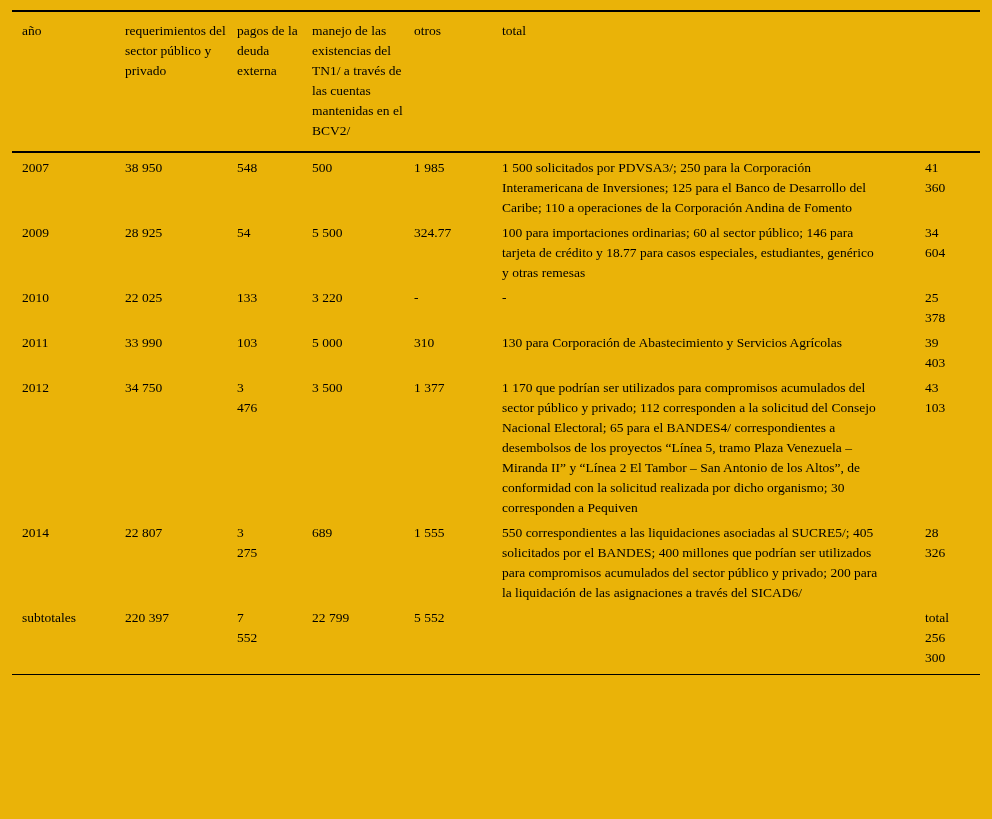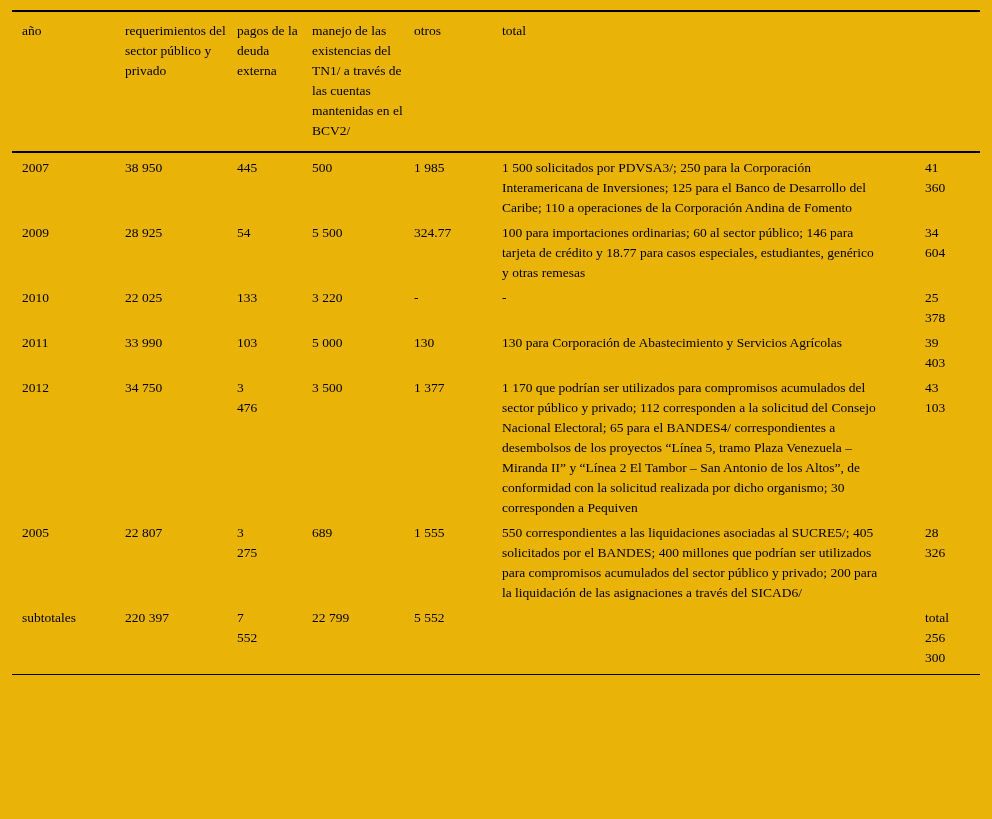--- a/index.html
+++ b/index.html
@@ -74,21 +74,21 @@
         <th>manejo de las existencias del TN1/ a través de las cuentas mantenidas en el BCV2/</th>
         <th>otros</th>
         <th class="head-detalle">total</th>
         <th></th>
       </tr>
     </thead>
     <tbody>
       <tr>
         <td class="first-col">2007</td>
         <td>38 950</td>
-        <td>445</td>
+        <td>548</td>
         <td>500</td>
         <td>1 985</td>
         <td class="cell-detalle">1 500 solicitados por PDVSA3/; 250 para la Corporación Interamericana de Inversiones; 125 para el Banco de Desarrollo del Caribe; 110 a operaciones de la Corporación Andina de Fomento</td>
         <td>41
 360</td>
       </tr>
       <tr>
         <td class="first-col">2009</td>
         <td>28 925</td>
         <td>54</td>
@@ -106,38 +106,38 @@
         <td>-</td>
         <td class="cell-detalle">-</td>
         <td>25
 378</td>
       </tr>
       <tr>
         <td class="first-col">2011</td>
         <td>33 990</td>
         <td>103</td>
         <td>5 000</td>
-        <td>130</td>
+        <td>310</td>
         <td class="cell-detalle">130 para Corporación de Abastecimiento y Servicios Agrícolas</td>
         <td>39
 403</td>
       </tr>
       <tr>
         <td class="first-col">2012</td>
         <td>34 750</td>
         <td>3
 476</td>
         <td>3 500</td>
         <td>1 377</td>
         <td class="cell-detalle">1 170 que podrían ser utilizados para compromisos acumulados del sector público y privado; 112 corresponden a la solicitud del Consejo Nacional Electoral; 65 para el BANDES4/ correspondientes a desembolsos de los proyectos “Línea 5, tramo Plaza Venezuela – Miranda II” y “Línea 2 El Tambor – San Antonio de los Altos”, de conformidad con la solicitud realizada por dicho organismo; 30 corresponden a Pequiven</td>
         <td>43
 103</td>
       </tr>
       <tr>
-        <td class="first-col">2005</td>
+        <td class="first-col">2014</td>
         <td>22 807</td>
         <td>3
 275</td>
         <td>689</td>
         <td>1 555</td>
         <td class="cell-detalle">550 correspondientes a las liquidaciones asociadas al SUCRE5/; 405 solicitados por el BANDES; 400 millones que podrían ser utilizados para compromisos acumulados del sector público y privado; 200 para la liquidación de las asignaciones a través del SICAD6/</td>
         <td>28
 326</td>
       </tr>
       <tr class="last-row">

